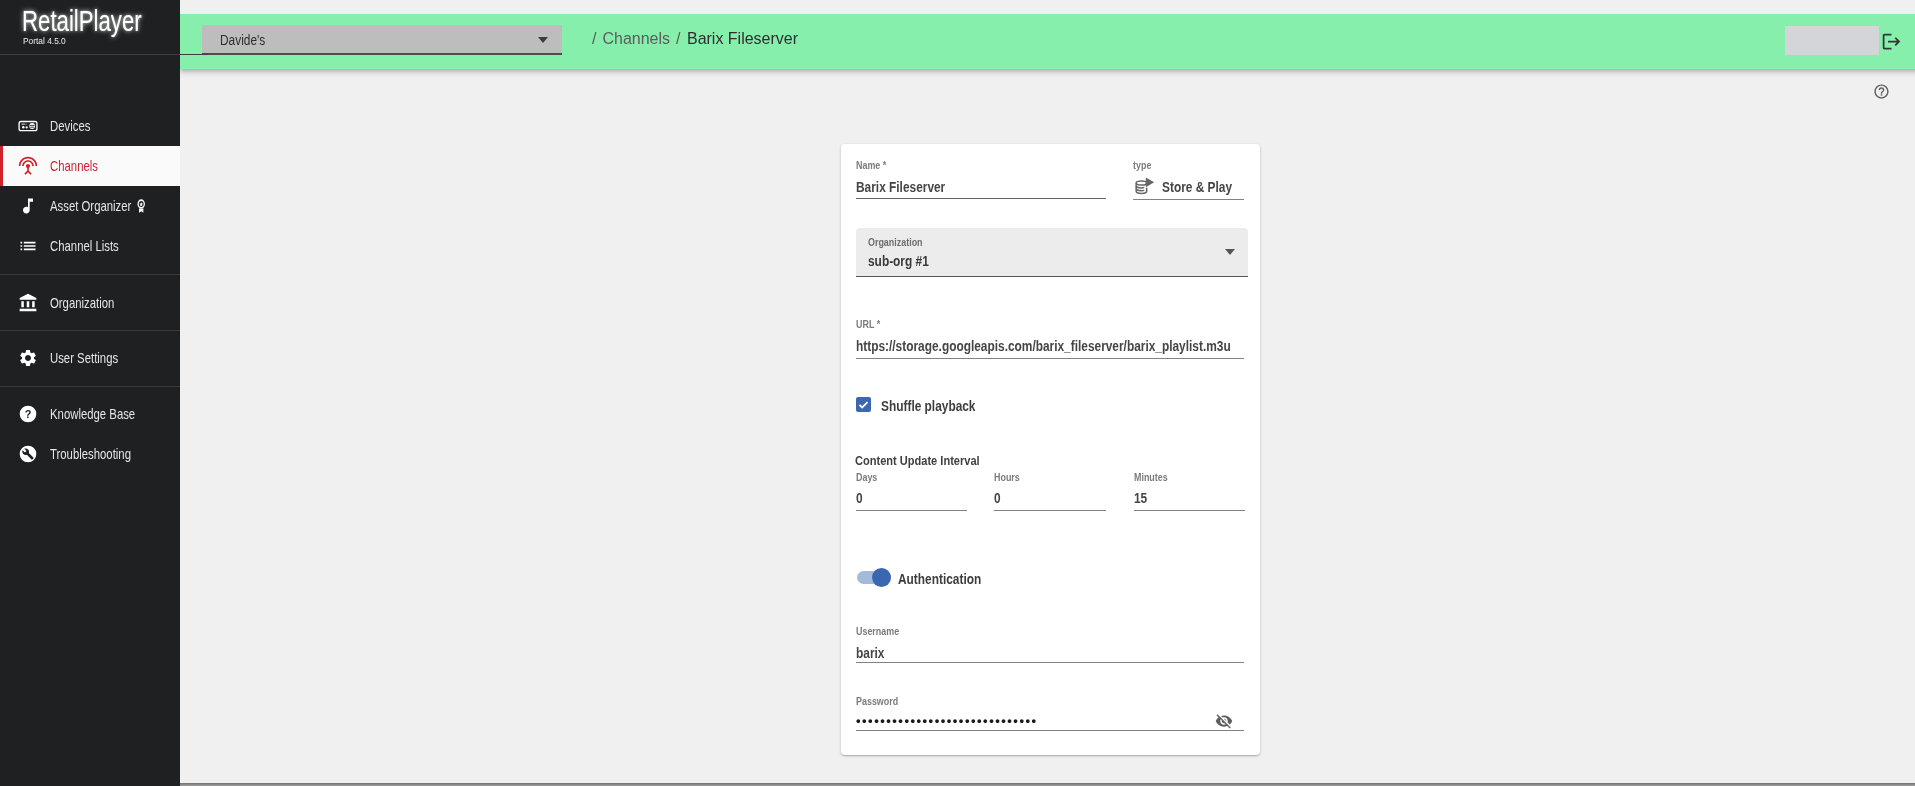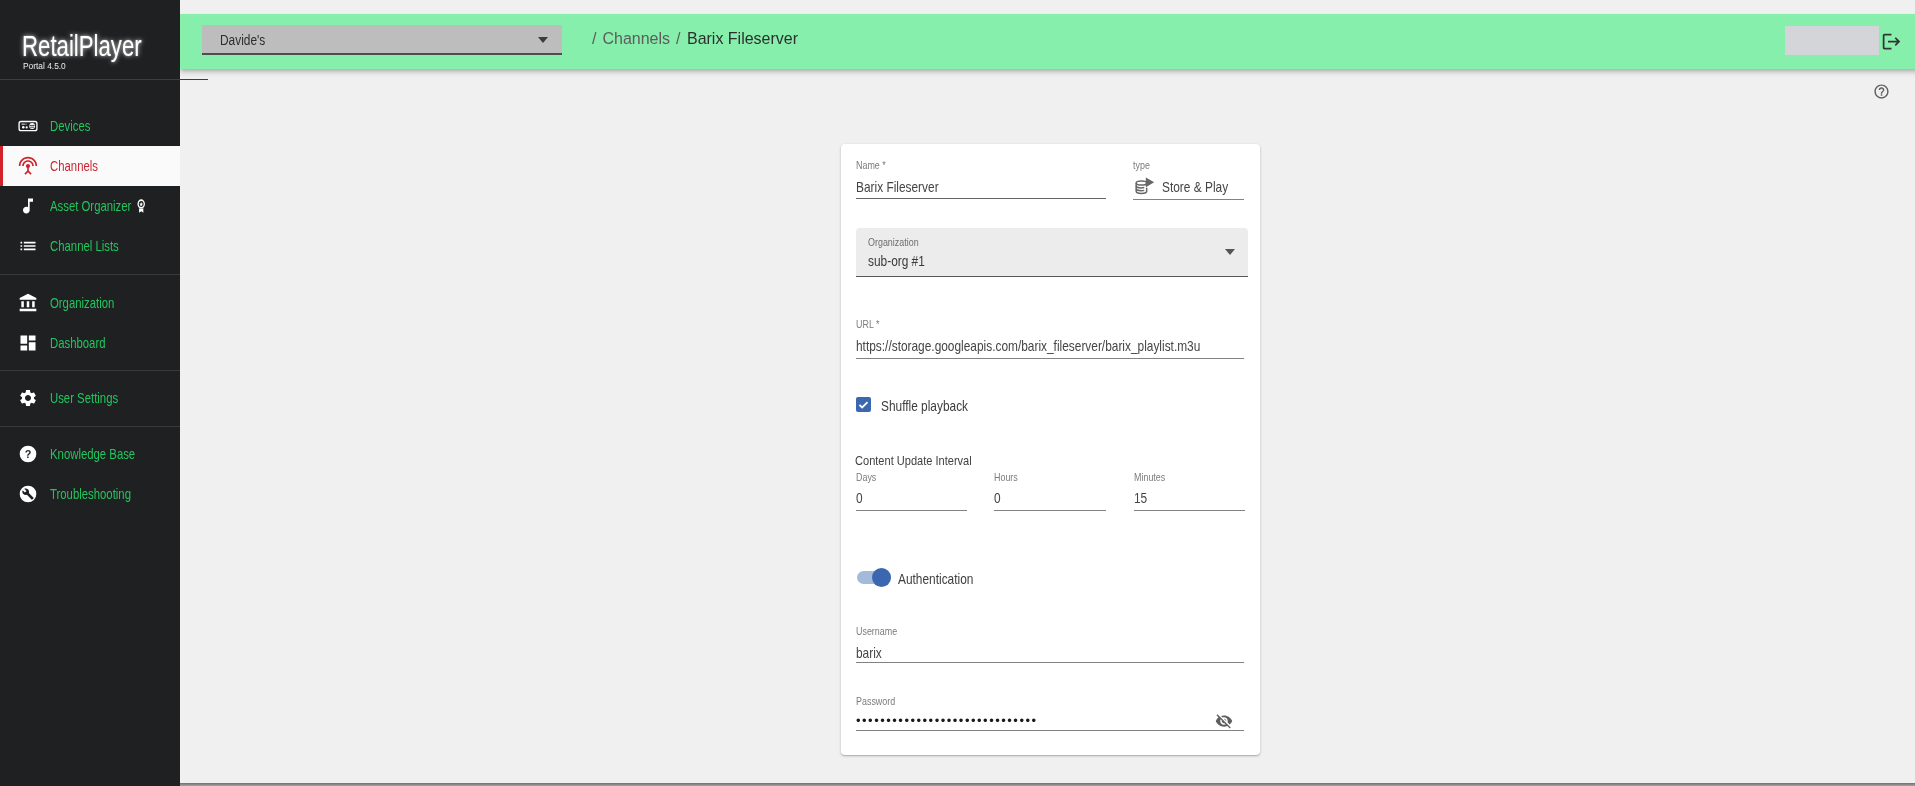--- a/index.html
+++ b/index.html
@@ -15,42 +15,42 @@
 .tb-select .arr { position:absolute; right:14px; top:12px; width:0; height:0;
   border-left:5px solid transparent; border-right:5px solid transparent; border-top:6px solid #3c3c3c; }
 .crumbs { position:absolute; left:406px; top:15px; font-size:16px; color:#5c5c5c; }
 .crumbs .sep { color:#5c5c5c; padding:0 6px; }
 .crumbs .cur { color:#2e2e2e; font-size:17px; display:inline-block; transform:scaleX(0.94); transform-origin:0 60%; }
 .tb-rect { position:absolute; left:1605px; top:12px; width:94px; height:29px; background:#d4d5d8; }
 .tb-logout { position:absolute; left:1701px; top:17px; }
 
 
 .sidebar { position:absolute; left:0; top:0; width:180px; height:786px; background:#1f2021; z-index:10; }
-.sb-head { position:absolute; left:0; top:0; width:208px; height:55px; border-bottom:1px solid #3e3e3e;margin-top:25px; }
+.sb-head { position:absolute; left:0; top:0; width:208px; height:55px; border-bottom:1px solid #3e3e3e; }
 .logo { position:absolute; left:22px; top:4px; font-size:30px; color:#fff; transform:scaleX(0.74); transform-origin:0 0;
   text-shadow:0 0 6px rgba(255,255,255,.8), 0 0 2px rgba(255,255,255,.45); }
 .logo-sub { position:absolute; left:23px; top:35px; font-size:9.5px; color:#ececec; transform:scaleX(0.88); transform-origin:0 0; }
 .nav { position:absolute; left:0; top:106px; width:180px; }
-.item { position:relative; width:180px; height:40px; color:#22c55e; }
+.item { position:relative; width:180px; height:40px; color:#e5e5e5; }
 .item .ic { position:absolute; left:18px; top:10px; width:20px; height:20px; }
 .item .tx { position:absolute; left:50px; top:12px; font-size:14.2px; white-space:nowrap; transform:scaleX(0.8); transform-origin:0 50%; }
 .item.active { background:#fafafa; color:#cb2531; }
 .item.active::before { content:""; position:absolute; left:0; top:0; width:3px; height:40px; background:#d2232a; }
 .hr { height:0; border-top:1px solid #3a3a3a; }
 .hr.a { margin:8px 0 8px; } .hr.b { margin:7px 0 7px; } .hr.c { margin:8px 0 7px; }
 
 
 .content { position:absolute; left:180px; top:55px; width:1735px; height:731px; background:#f0f0f0; }
 .help { position:absolute; left:1693px; top:28px; }
 .bottombar { position:absolute; left:0; top:728px; width:1735px; height:3px;
   background:linear-gradient(#6f6f6f,#a2a2a2); }
 
 
 .card { position:absolute; left:661px; top:89px; width:419px; height:611px; background:#fff;
-  border-radius:4px; box-shadow:0 1px 3px rgba(0,0,0,.2), 0 1px 1px rgba(0,0,0,.14); }
+  border-radius:4px; box-shadow:0 1px 3px rgba(0,0,0,.2), 0 1px 1px rgba(0,0,0,.14);font-weight:bold; }
 .lab { position:absolute; font-size:10.5px; color:#7b7b7b; transform:scaleX(0.85); transform-origin:0 0; white-space:nowrap; }
 .val { position:absolute; font-size:14.5px; color:#454545; transform:scaleX(0.82); transform-origin:0 0; white-space:nowrap; }
 .ul { position:absolute; height:0; border-top:1px solid #828282; }
 .ul2 { position:absolute; height:0; border-top:1px solid #646464; }
 
 .orgsel { position:absolute; left:15px; top:84px; width:392px; height:49px; background:#ececec;
   border-radius:4px 4px 0 0; border-bottom:1px solid #565656; }
 .orgsel .l { position:absolute; left:12px; top:8px; font-size:10.5px; color:#6e6e6e; transform:scaleX(0.85); transform-origin:0 0; }
 .orgsel .v { position:absolute; left:12px; top:25px; font-size:14.5px; color:#3a3a3a; transform:scaleX(0.82); transform-origin:0 0; }
 .orgsel .arr { position:absolute; right:13px; top:21px; width:0; height:0;
@@ -189,26 +189,20 @@
       </svg>
       <div class="tx">Channel Lists</div>
     </div>
     <div class="hr a"></div>
     <div class="item">
       <svg class="ic" width="24" height="24" viewBox="0 0 24 24" fill="#fff">
         <path d="M4 10h3v7H4zM10.5 10h3v7h-3zM2 19h20v3H2zM17 10h3v7h-3zM12 1L2 6v2h20V6z"></path>
       </svg>
       <div class="tx">Organization</div>
     </div>
-    <div class="item">
-      <svg class="ic" width="24" height="24" viewBox="0 0 24 24" fill="#fff">
-        <path d="M3 13h8V3H3v10zm0 8h8v-6H3v6zm10 0h8V11h-8v10zm0-18v6h8V3h-8z"></path>
-      </svg>
-      <div class="tx">Dashboard</div>
-    </div>
     <div class="hr b"></div>
     <div class="item">
       <svg class="ic" width="24" height="24" viewBox="0 0 24 24" fill="#fff">
         <path d="M19.14,12.94c0.04-0.3,0.06-0.61,0.06-0.94c0-0.32-0.02-0.64-0.07-0.94l2.03-1.58c0.18-0.14,0.23-0.41,0.12-0.61 l-1.92-3.32c-0.12-0.22-0.37-0.29-0.59-0.22l-2.39,0.96c-0.5-0.38-1.03-0.7-1.62-0.94L14.4,2.81c-0.04-0.24-0.24-0.41-0.48-0.41 h-3.84c-0.24,0-0.43,0.17-0.47,0.41L9.25,5.35C8.66,5.59,8.12,5.92,7.63,6.29L5.24,5.33c-0.22-0.08-0.47,0-0.59,0.22L2.74,8.87 C2.62,9.08,2.66,9.34,2.86,9.48l2.03,1.58C4.84,11.36,4.8,11.69,4.8,12s0.02,0.64,0.07,0.94l-2.03,1.58 c-0.18,0.14-0.23,0.41-0.12,0.61l1.92,3.32c0.12,0.22,0.37,0.29,0.59,0.22l2.39-0.96c0.5,0.38,1.03,0.7,1.62,0.94l0.36,2.54 c0.05,0.24,0.24,0.41,0.48,0.41h3.84c0.24,0,0.44-0.17,0.47-0.41l0.36-2.54c0.59-0.24,1.13-0.56,1.62-0.94l2.39,0.96 c0.22,0.08,0.47,0,0.59-0.22l1.92-3.32c0.12-0.22,0.07-0.47-0.12-0.61L19.14,12.94z M12,15.6c-1.98,0-3.6-1.62-3.6-3.6 s1.62-3.6,3.6-3.6s3.6,1.62,3.6,3.6S13.98,15.6,12,15.6z"></path>
       </svg>
       <div class="tx">User Settings</div>
     </div>
     <div class="hr c"></div>
     <div class="item">
       <svg class="ic" width="24" height="24" viewBox="0 0 24 24">

